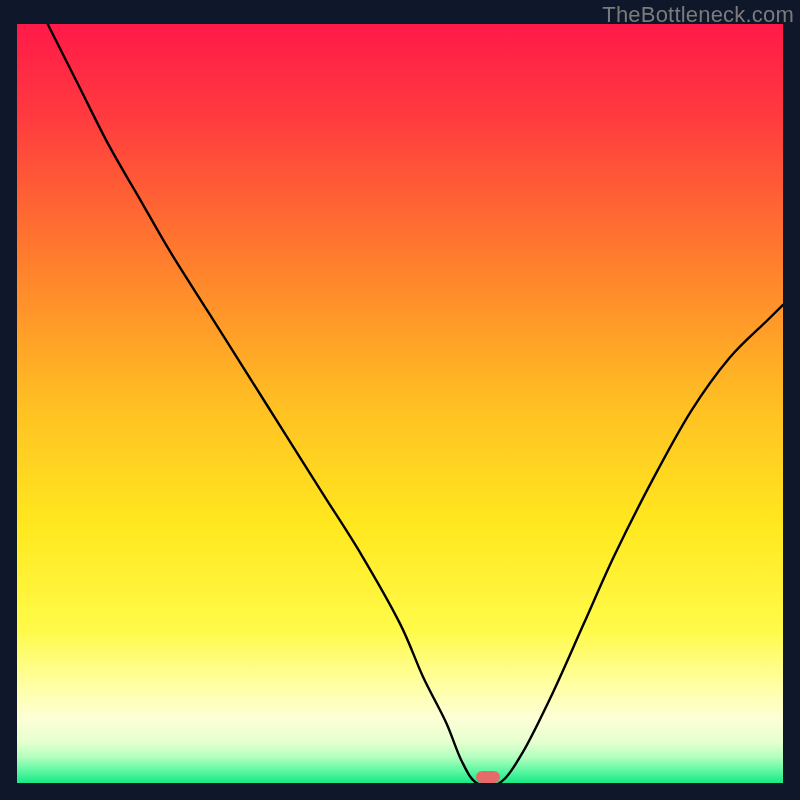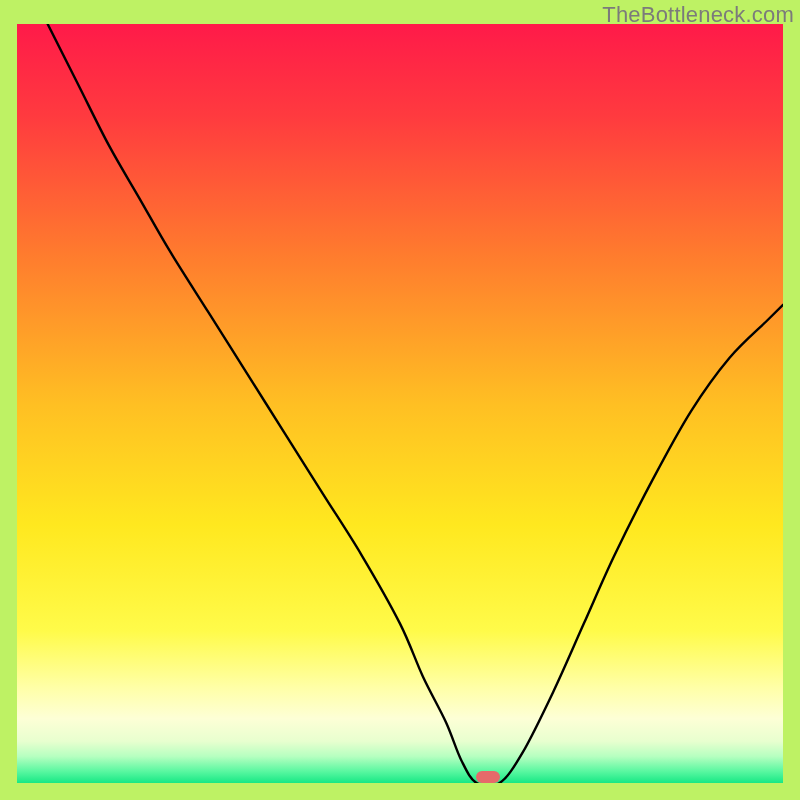--- a/index.html
+++ b/index.html
@@ -8,21 +8,21 @@
     width: 800px;
     height: 800px;
     background: #000;
     overflow: hidden;
     font-family: Arial, Helvetica, sans-serif;
   }
   .frame {
     position: relative;
     width: 800px;
     height: 800px;
-    background: #bef264;
+    background: #0f172a;
   }
   .watermark {
     position: absolute;
     top: 2px;
     right: 6px;
     color: #7b7b7b;
     font-size: 22px;
     font-weight: 500;
     letter-spacing: 0.2px;
     z-index: 5;

